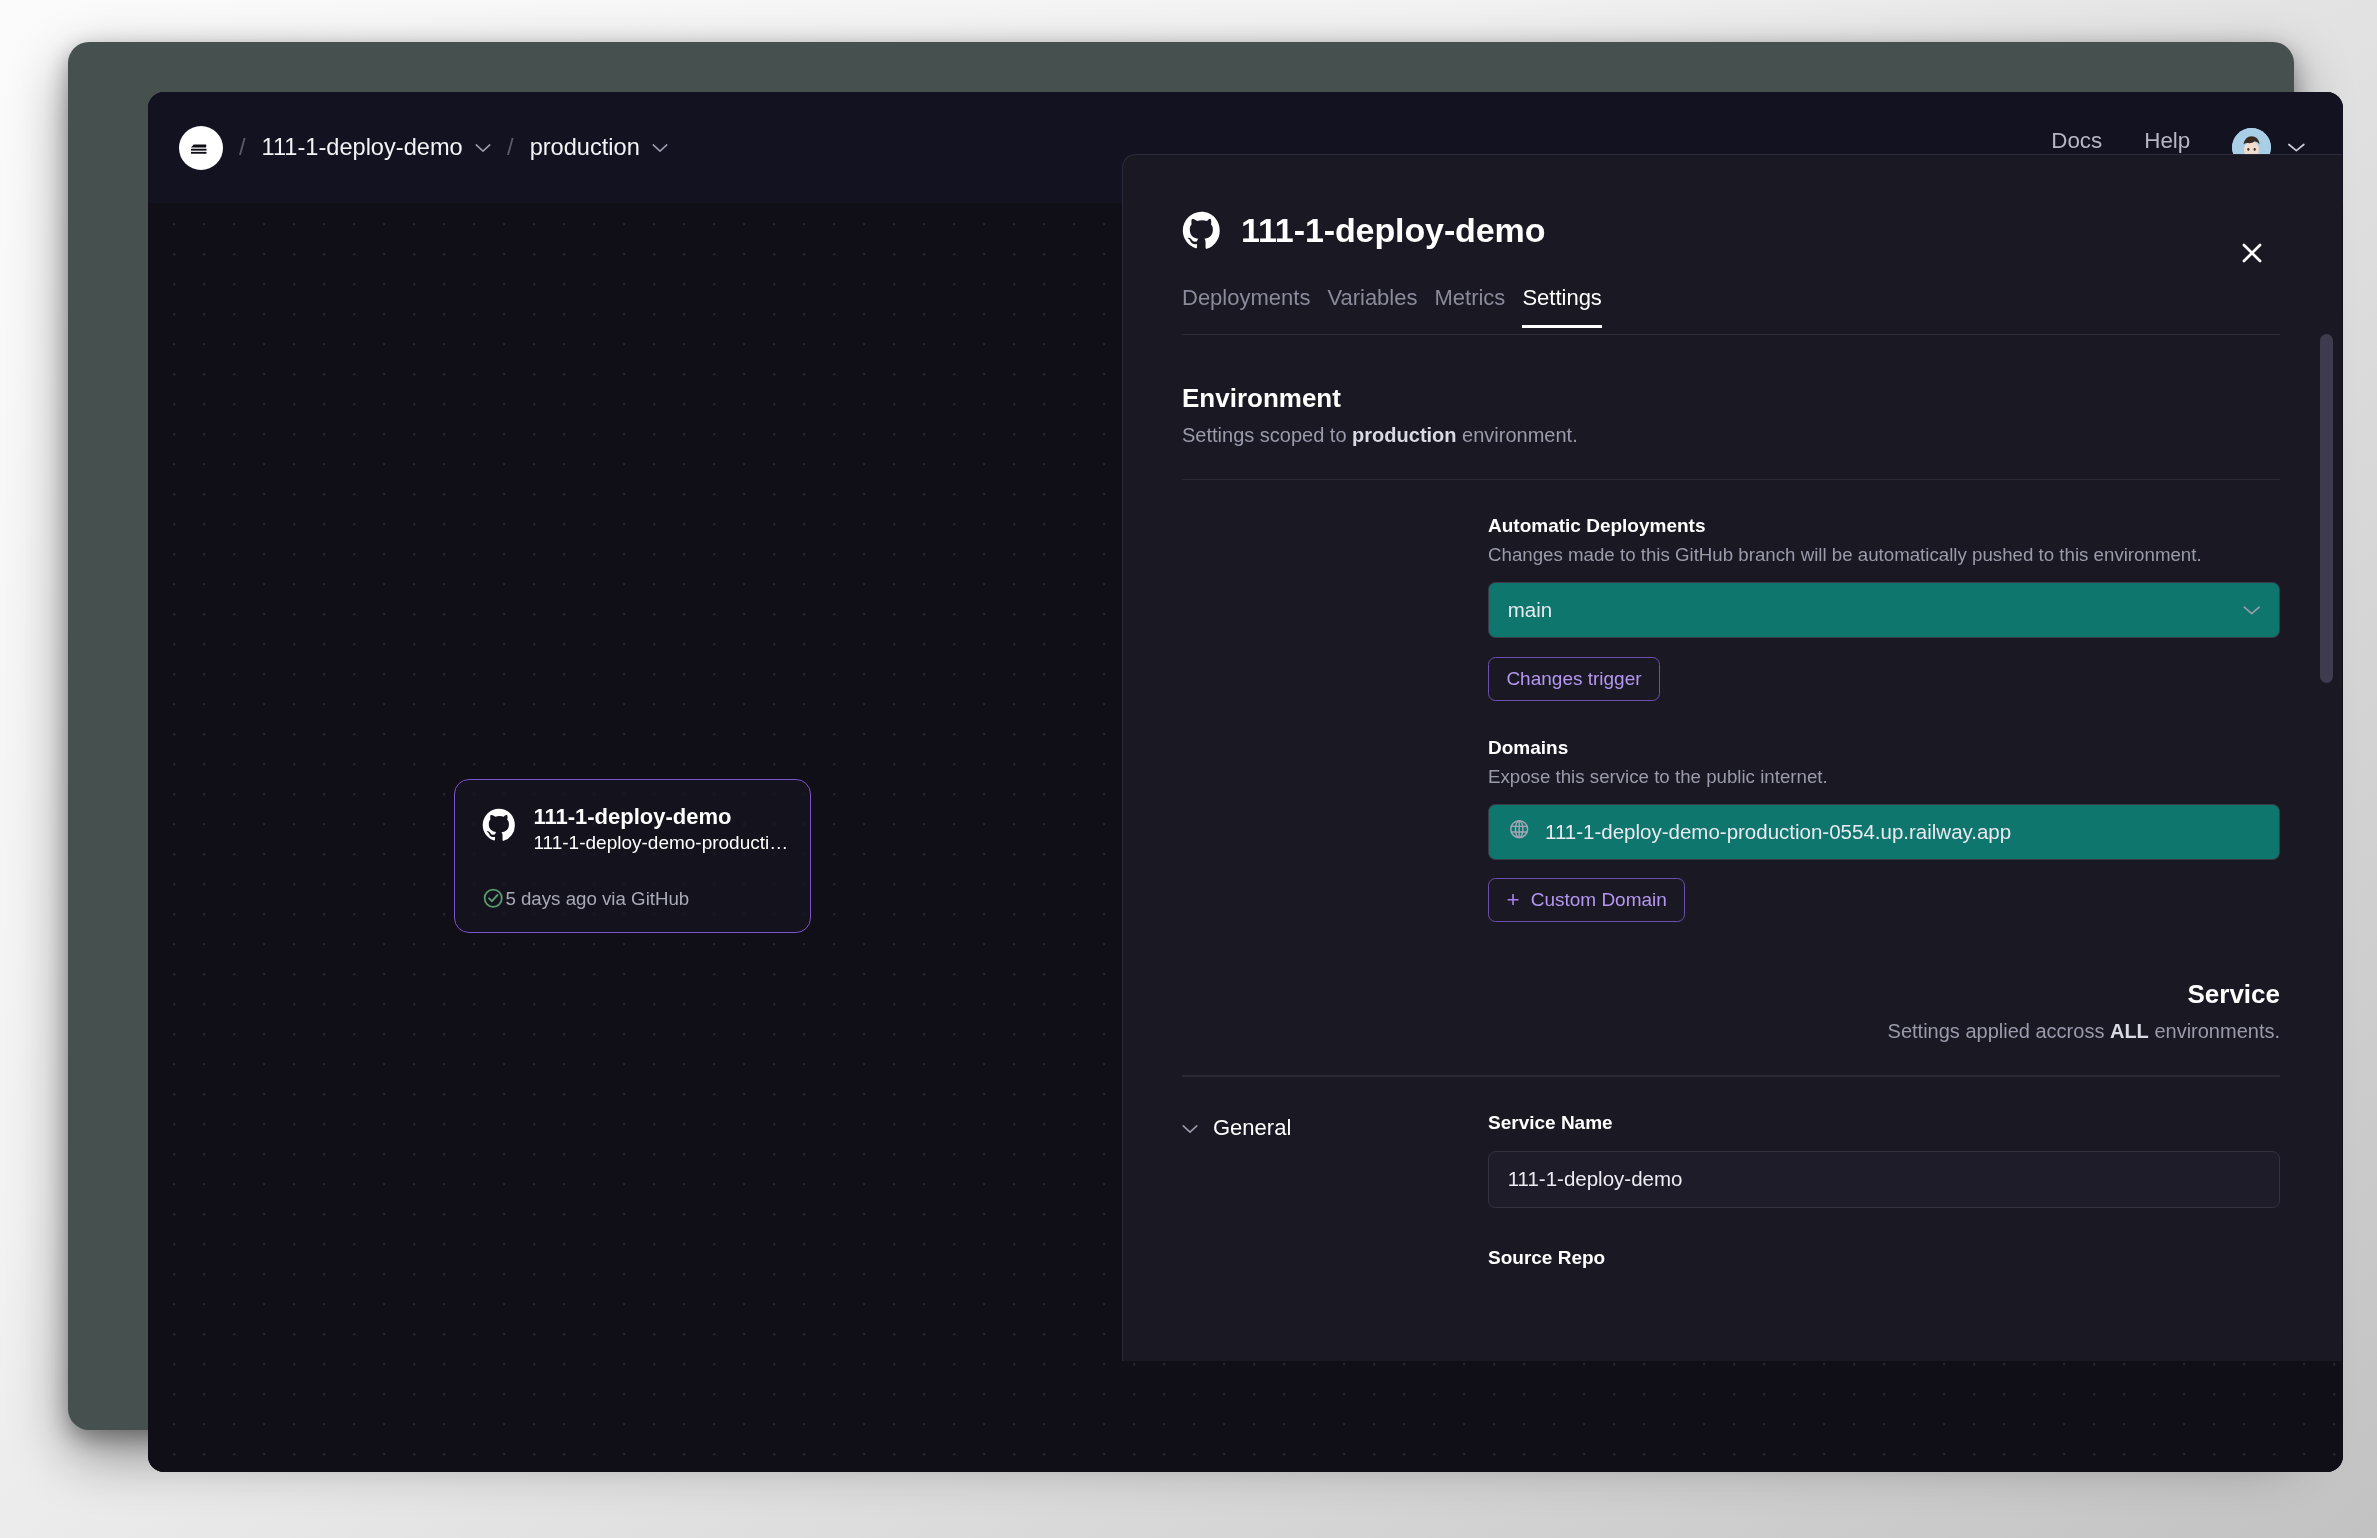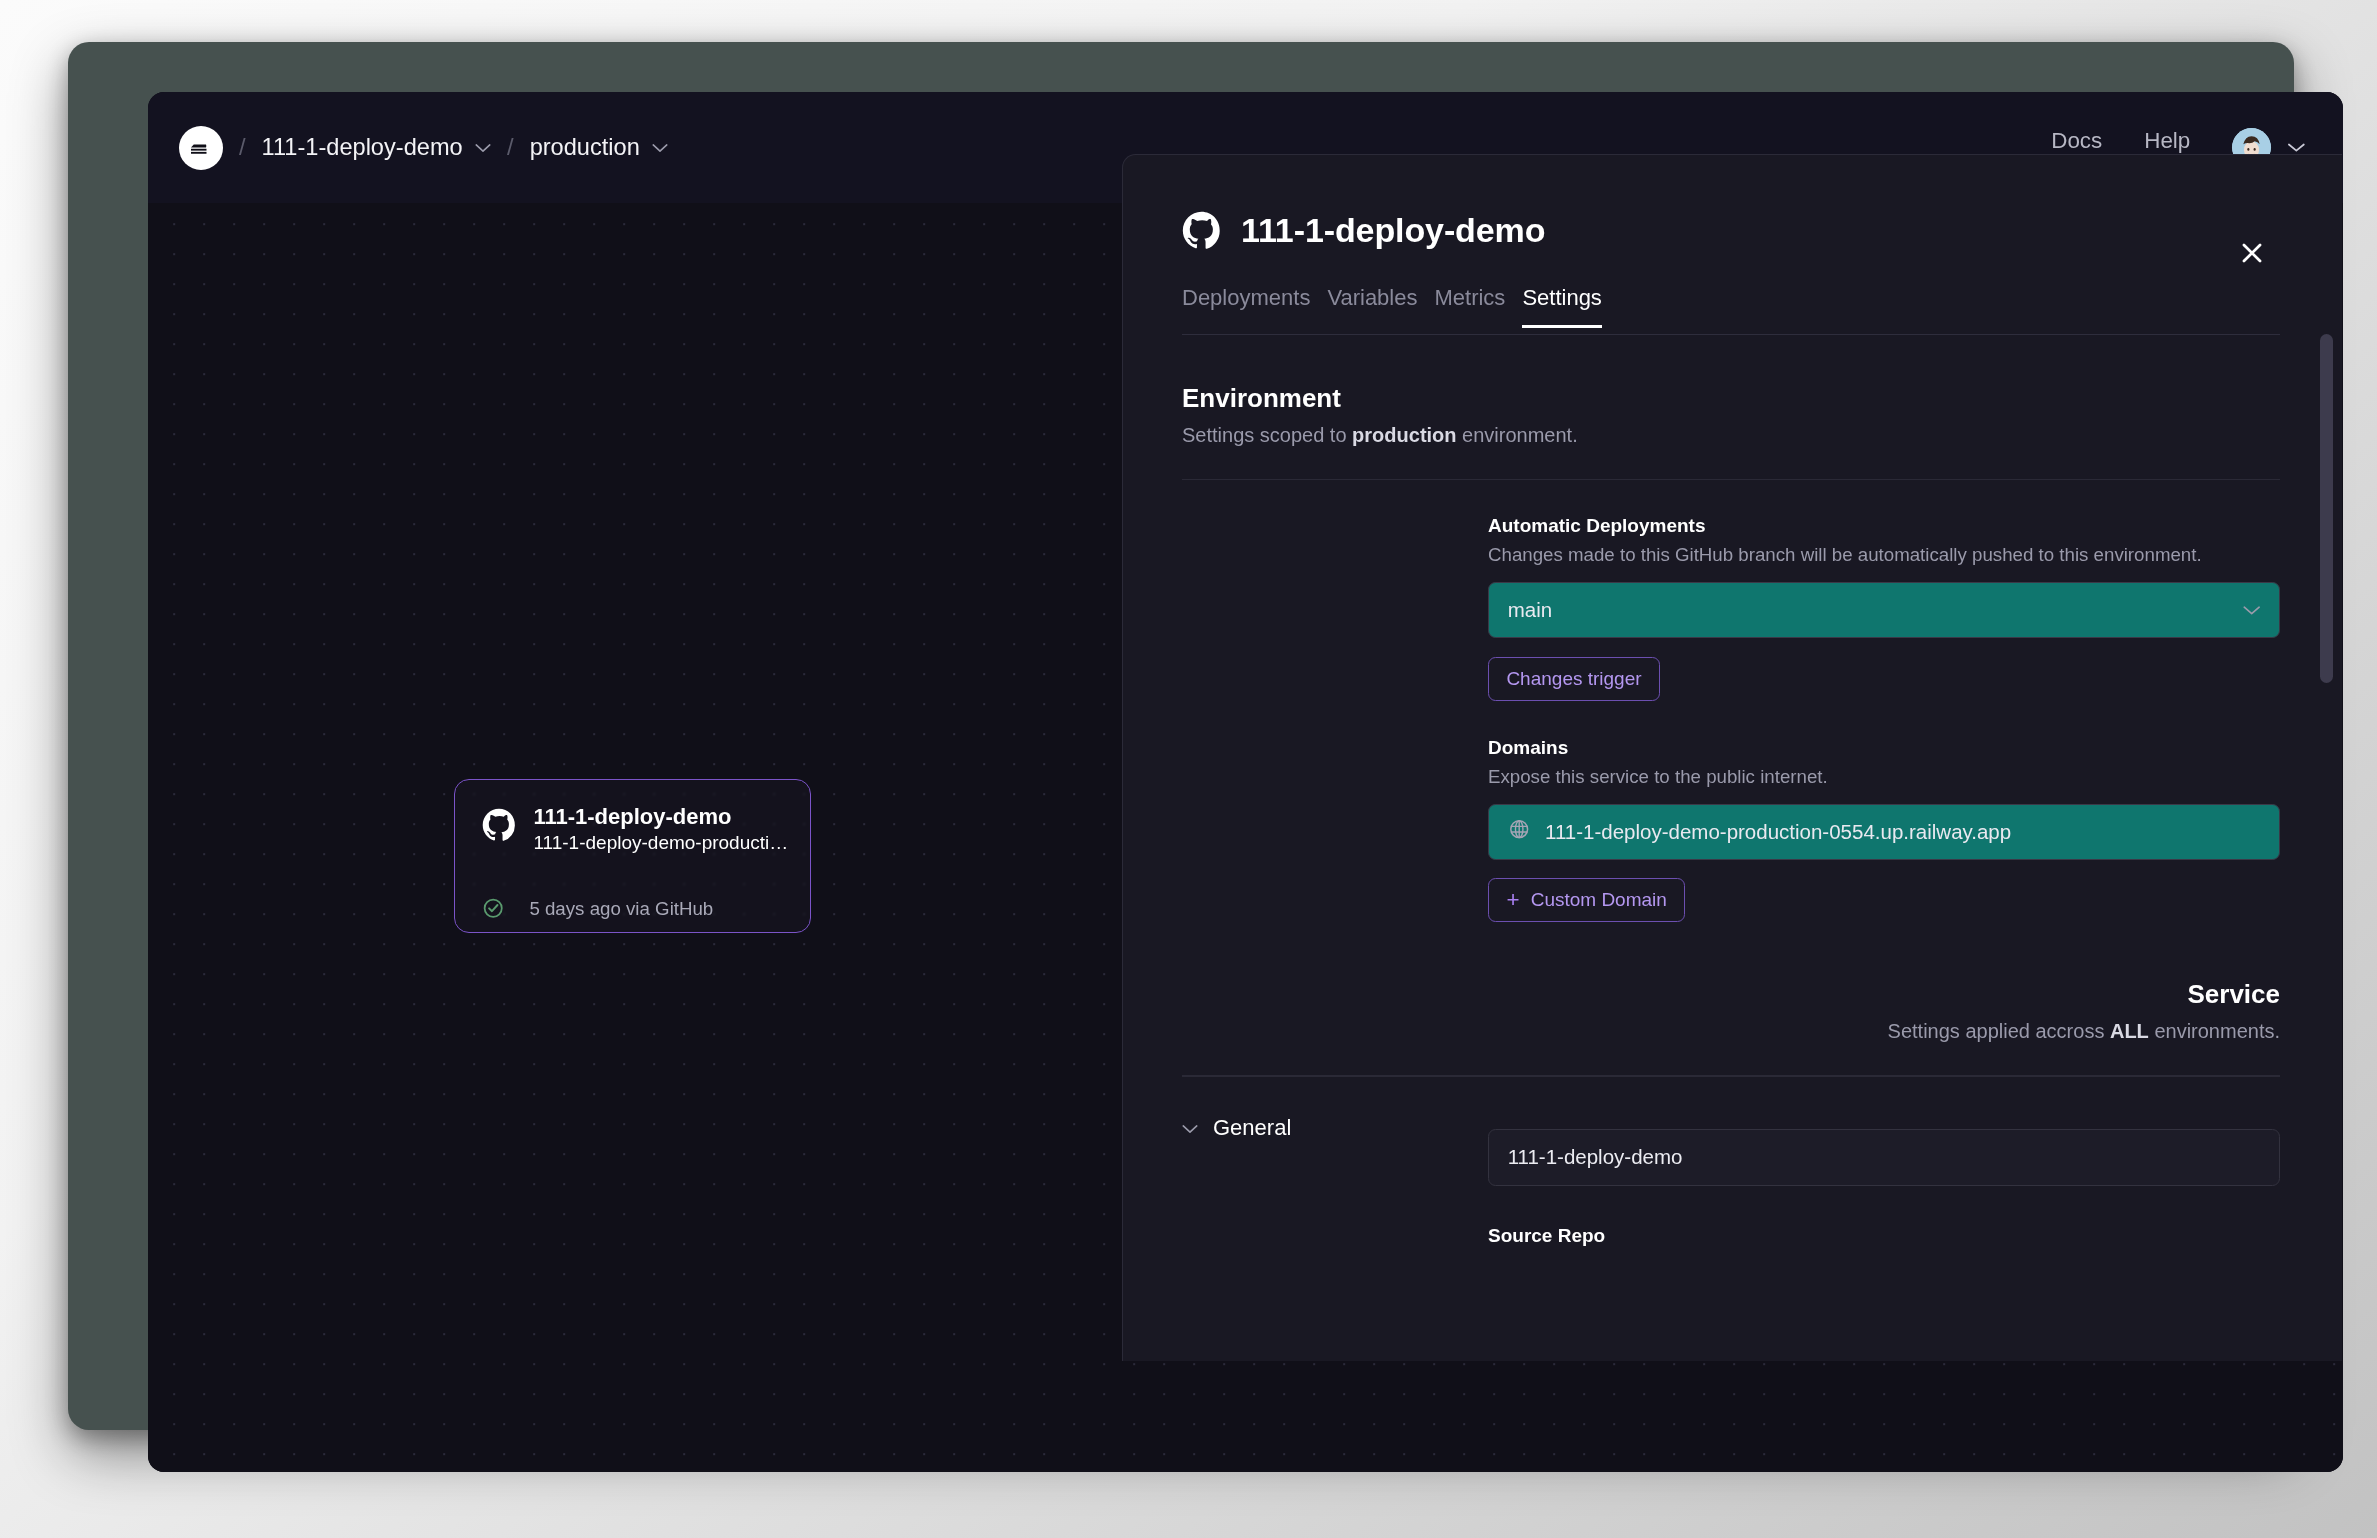--- a/index.html
+++ b/index.html
@@ -155,22 +155,22 @@
   #service-card-sub {
     color: #ffffff;
     font-size: 19px;
     line-height: 1.2;
     margin-top: 2.5px;
     white-space: nowrap;
   }
   #service-card-status {
     display: flex;
     align-items: center;
-    gap: 25px;
-    margin-top: 42px;
+    gap: 1px;
+    margin-top: 32px;
   }
   #service-card-status-text { color: #a9a9b8; font-size: 18.7px; }
 
   
   #panel {
     position: absolute;
     left: 974px;
     top: 62px;
     width: 1220px;
     height: 1207px;
@@ -522,20 +522,21 @@
               <div class="collapse-head">
                 <span class="chev">
                   <svg width="16" height="10" viewBox="0 0 26 16">
                       <path d="M2 3 L13 13 L24 3" fill="none" stroke="#9b9bab" stroke-width="2.6" stroke-linecap="round" stroke-linejoin="round"></path>
                     </svg>
                 </span>
                 <span>General</span>
               </div>
             </div>
             <div class="row-right">
+              <div class="field-label">Service Name</div>
               <div class="input-box">
                 <span>111-1-deploy-demo</span>
               </div>
               <div class="field-label" style="margin-top:39px;">Source Repo</div>
             </div>
           </div>
 
         </div>
 
         <div id="panel-scroll-track">

